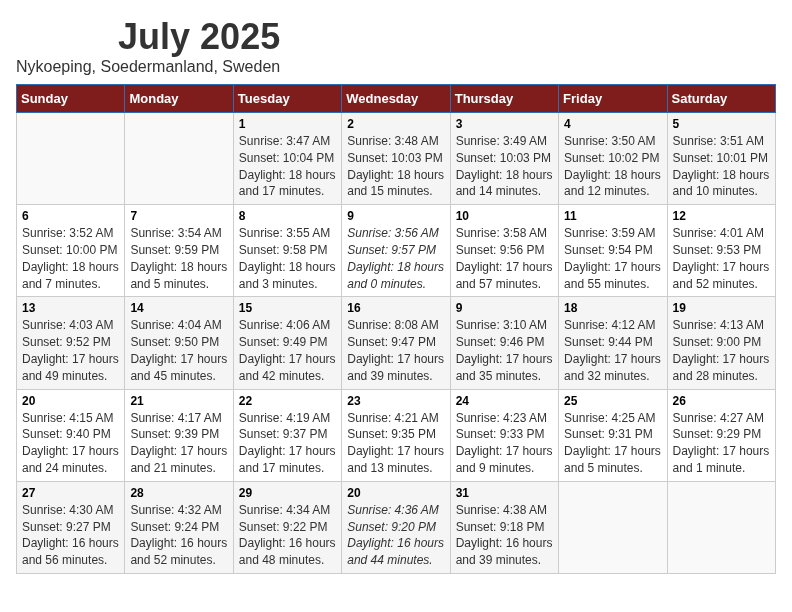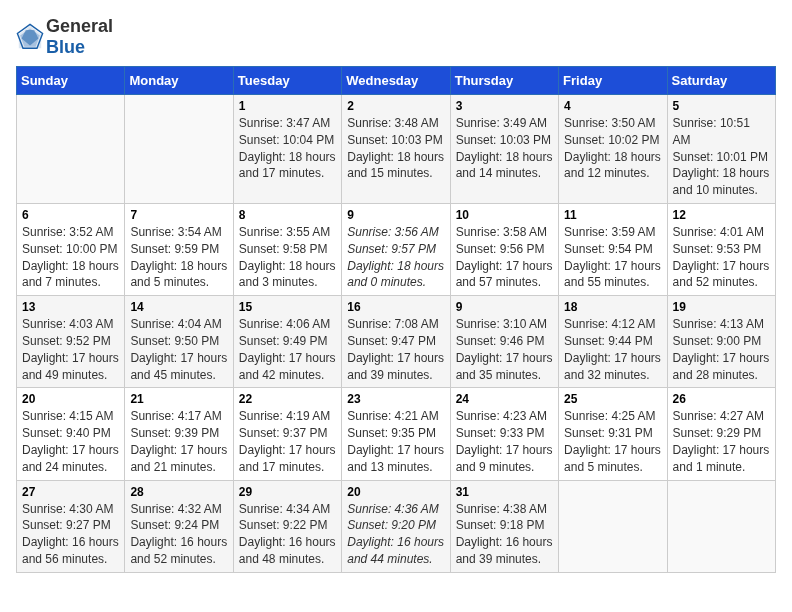--- a/index.html
+++ b/index.html
@@ -36,21 +36,21 @@
     .location-title {
       font-size: 16px;
       color: #333;
     }
     table {
       width: 100%;
       border-collapse: collapse;
       font-size: 11px;
     }
     thead tr th {
-      background-color: #1d4ed8;
+      background-color: #7f1d1d;
       color: #fff;
       padding: 6px 4px;
       text-align: left;
       font-size: 13px;
       font-weight: bold;
       border: 1px solid #2a6db5;
     }
     tbody tr td {
       border: 1px solid #ccc;
       vertical-align: top;
@@ -77,31 +77,23 @@
       line-height: 1.4;
     }
     .empty-cell {
       background: #f9f9f9 !important;
     }
   </style>
 </head>
 <body>
 
 <div class="header">
-  <div class="logo">
-    <svg class="logo-icon" viewBox="0 0 40 40" xmlns="http://www.w3.org/2000/svg">
-      <polygon points="20,4 36,16 36,36 4,36 4,16" fill="#1a5fa8" opacity="0.15"></polygon>
-      <polygon points="20,2 38,15 30,36 10,36 2,15" fill="none" stroke="#1a5fa8" stroke-width="2"></polygon>
-      <polygon points="20,8 34,18 28,34 12,34 6,18" fill="#2a6db5" opacity="0.3"></polygon>
-      <polygon points="14,10 26,10 32,22 20,32 8,22" fill="#1a5fa8" opacity="0.5"></polygon>
-    </svg>
-    <div>
-      <span style="font-size:18px;font-weight:bold;color:#333;">General</span><br>
-      <span style="font-size:18px;font-weight:bold;color:#1a5fa8;">Blue</span>
-    </div>
+  <div class="title-block">
+    <div class="month-title">July 2025</div>
+    <div class="location-title">Nykoeping, Soedermanland, Sweden</div>
   </div>
 </div>
 
 <table>
   <thead>
     <tr>
       <th>Sunday</th>
       <th>Monday</th>
       <th>Tuesday</th>
       <th>Wednesday</th>
@@ -133,21 +125,21 @@
 Daylight: 18 hours and 14 minutes.</div>
         </td>
         <td>
           <span class="day-num">4</span>
           <div class="day-info" style="white-space: pre-line;">Sunrise: 3:50 AM
 Sunset: 10:02 PM
 Daylight: 18 hours and 12 minutes.</div>
         </td>
         <td>
           <span class="day-num">5</span>
-          <div class="day-info" style="white-space: pre-line;">Sunrise: 10:51 AM
+          <div class="day-info" style="white-space: pre-line;">Sunrise: 3:51 AM
 Sunset: 10:01 PM
 Daylight: 18 hours and 10 minutes.</div>
         </td>
       </tr>
       <tr>
         <td>
           <span class="day-num">6</span>
           <div class="day-info" style="white-space: pre-line;">Sunrise: 3:52 AM
 Sunset: 10:00 PM
 Daylight: 18 hours and 7 minutes.</div>
@@ -203,21 +195,21 @@
 Daylight: 17 hours and 45 minutes.</div>
         </td>
         <td>
           <span class="day-num">15</span>
           <div class="day-info" style="white-space: pre-line;">Sunrise: 4:06 AM
 Sunset: 9:49 PM
 Daylight: 17 hours and 42 minutes.</div>
         </td>
         <td>
           <span class="day-num">16</span>
-          <div class="day-info" style="white-space: pre-line;">Sunrise: 7:08 AM
+          <div class="day-info" style="white-space: pre-line;">Sunrise: 8:08 AM
 Sunset: 9:47 PM
 Daylight: 17 hours and 39 minutes.</div>
         </td>
         <td>
           <span class="day-num">9</span>
           <div class="day-info" style="white-space: pre-line;">Sunrise: 3:10 AM
 Sunset: 9:46 PM
 Daylight: 17 hours and 35 minutes.</div>
         </td>
         <td>

